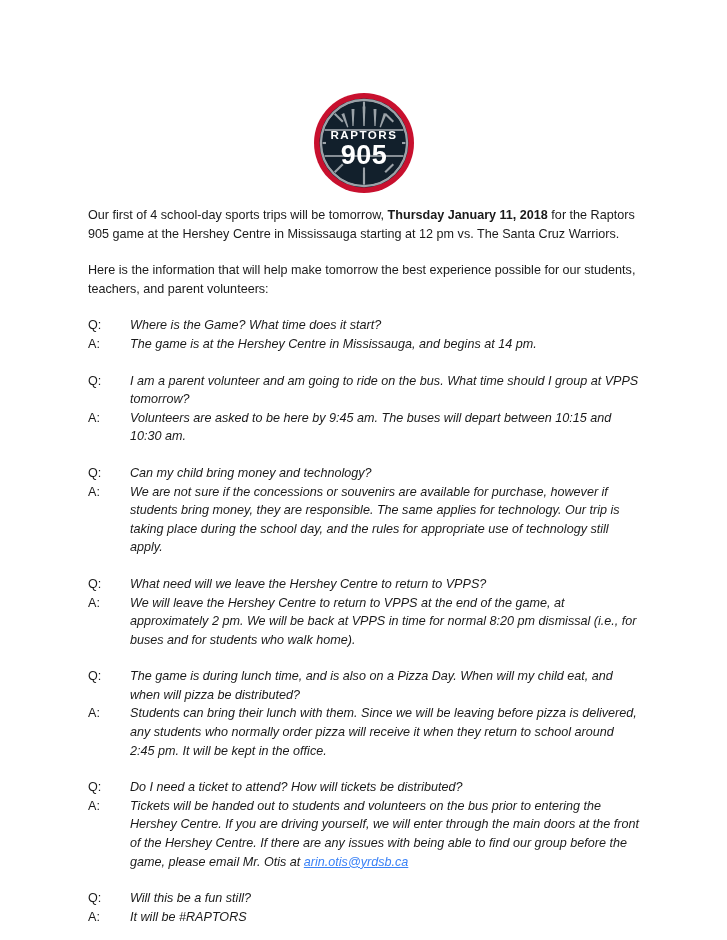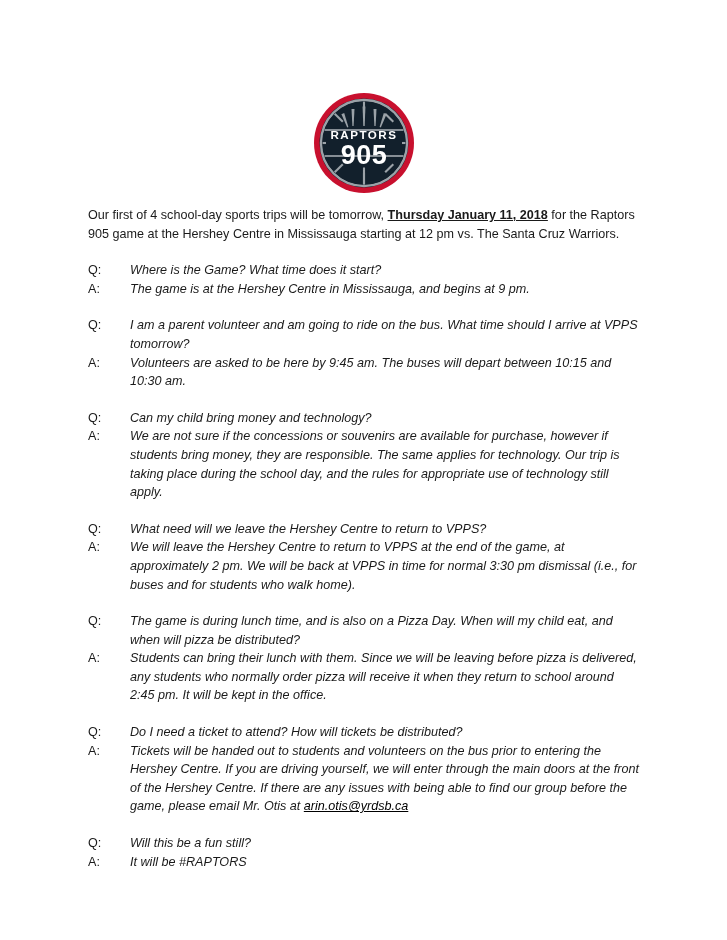--- a/index.html
+++ b/index.html
@@ -47,42 +47,41 @@
     line-height: 18.6px;
   }
   p.para {
     margin: 0 0 18px 0;
     text-align: left;
   }
   p.para:last-child { margin-bottom: 0; }
 
   .bold-underline {
     font-weight: bold;
-    text-decoration: underline;
   }
 
   
   .qa-block {
     margin-bottom: 18px;
   }
   .qa-row {
     display: flex;
     align-items: flex-start;
   }
   .qa-label {
     flex: 0 0 42px;
     width: 42px;
   }
   .qa-text {
     flex: 1 1 auto;
     font-style: italic;
   }
 
   .email-link {
-    color: #000000;
+    color: #3b82f6;
     text-decoration: underline;
   }
 </style>
 </head>
 <body>
 
 <div class="page">
 
   <div class="logo-wrap">
     <div class="logo">
@@ -126,36 +125,37 @@
 
         <line x1="51" y1="75.5" x2="51" y2="92.4" stroke="#9BA2A8" stroke-width="2.1"></line>
       </svg>
     </div>
   </div>
 
   <div class="content">
 
     <p class="para"><span>Our first of 4 school-day sports trips will be tomorrow, </span><span class="bold-underline">Thursday January 11, 2018</span><span> for the Raptors 905 game at the Hershey Centre in Mississauga starting at 12 pm vs. The Santa Cruz Warriors.</span></p>
 
+    <p class="para">Here is the information that will help make tomorrow the best experience possible for our students, teachers, and parent volunteers:</p>
 
     <div class="qa-block">
       <div class="qa-row">
         <div class="qa-label">Q:</div>
         <div class="qa-text">Where is the Game?  What time does it start?</div>
       </div>
       <div class="qa-row">
         <div class="qa-label">A:</div>
-        <div class="qa-text">The game is at the Hershey Centre in Mississauga, and begins at 9 pm.</div>
-      </div>
-    </div>
-
-    <div class="qa-block">
-      <div class="qa-row">
-        <div class="qa-label">Q:</div>
-        <div class="qa-text">I am a parent volunteer and am going to ride on the bus.  What time should I arrive at VPPS tomorrow?</div>
+        <div class="qa-text">The game is at the Hershey Centre in Mississauga, and begins at 14 pm.</div>
+      </div>
+    </div>
+
+    <div class="qa-block">
+      <div class="qa-row">
+        <div class="qa-label">Q:</div>
+        <div class="qa-text">I am a parent volunteer and am going to ride on the bus.  What time should I group at VPPS tomorrow?</div>
       </div>
       <div class="qa-row">
         <div class="qa-label">A:</div>
         <div class="qa-text">Volunteers are asked to be here by 9:45 am.  The buses will depart between 10:15 and 10:30 am.</div>
       </div>
     </div>
 
     <div class="qa-block">
       <div class="qa-row">
         <div class="qa-label">Q:</div>
@@ -167,21 +167,21 @@
       </div>
     </div>
 
     <div class="qa-block">
       <div class="qa-row">
         <div class="qa-label">Q:</div>
         <div class="qa-text">What need will we leave the Hershey Centre to return to VPPS?</div>
       </div>
       <div class="qa-row">
         <div class="qa-label">A:</div>
-        <div class="qa-text">We will leave the Hershey Centre to return to VPPS at the end of the game, at approximately 2 pm.  We will be back at VPPS in time for normal 3:30 pm dismissal (i.e., for buses and for students who walk home).</div>
+        <div class="qa-text">We will leave the Hershey Centre to return to VPPS at the end of the game, at approximately 2 pm.  We will be back at VPPS in time for normal 8:20 pm dismissal (i.e., for buses and for students who walk home).</div>
       </div>
     </div>
 
     <div class="qa-block">
       <div class="qa-row">
         <div class="qa-label">Q:</div>
         <div class="qa-text">The game is during lunch time, and is also on a Pizza Day.  When will my child eat, and when will pizza be distributed?</div>
       </div>
       <div class="qa-row">
         <div class="qa-label">A:</div>

